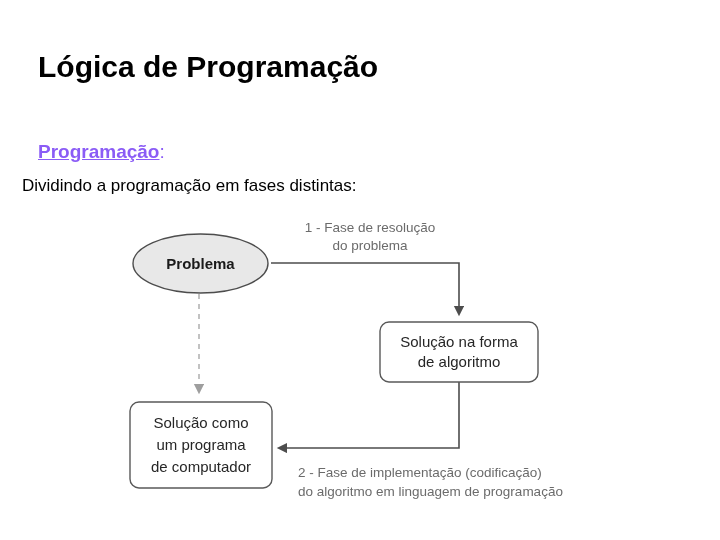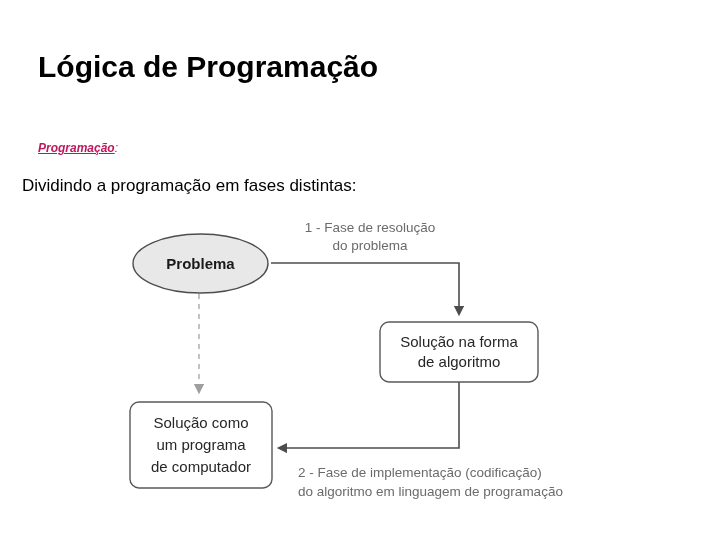--- a/index.html
+++ b/index.html
@@ -27,24 +27,23 @@
     font-size: 30px;
     font-weight: bold;
     letter-spacing: 0px;
     color: #000000;
     white-space: nowrap;
   }
   .lead-line {
     position: absolute;
     left: 38px;
     top: 141px;
-    font-size: 12px;
-    color: #be185d;
+    font-size: 19px;
+    color: #8b5cf6;
     white-space: nowrap;
-    font-style: italic;
   }
   .lead-line .term {
     font-weight: bold;
     text-decoration: underline;
     text-underline-offset: 1px;
   }
   .lead-line .colon {
     font-weight: normal;
   }
   .sub-line {

